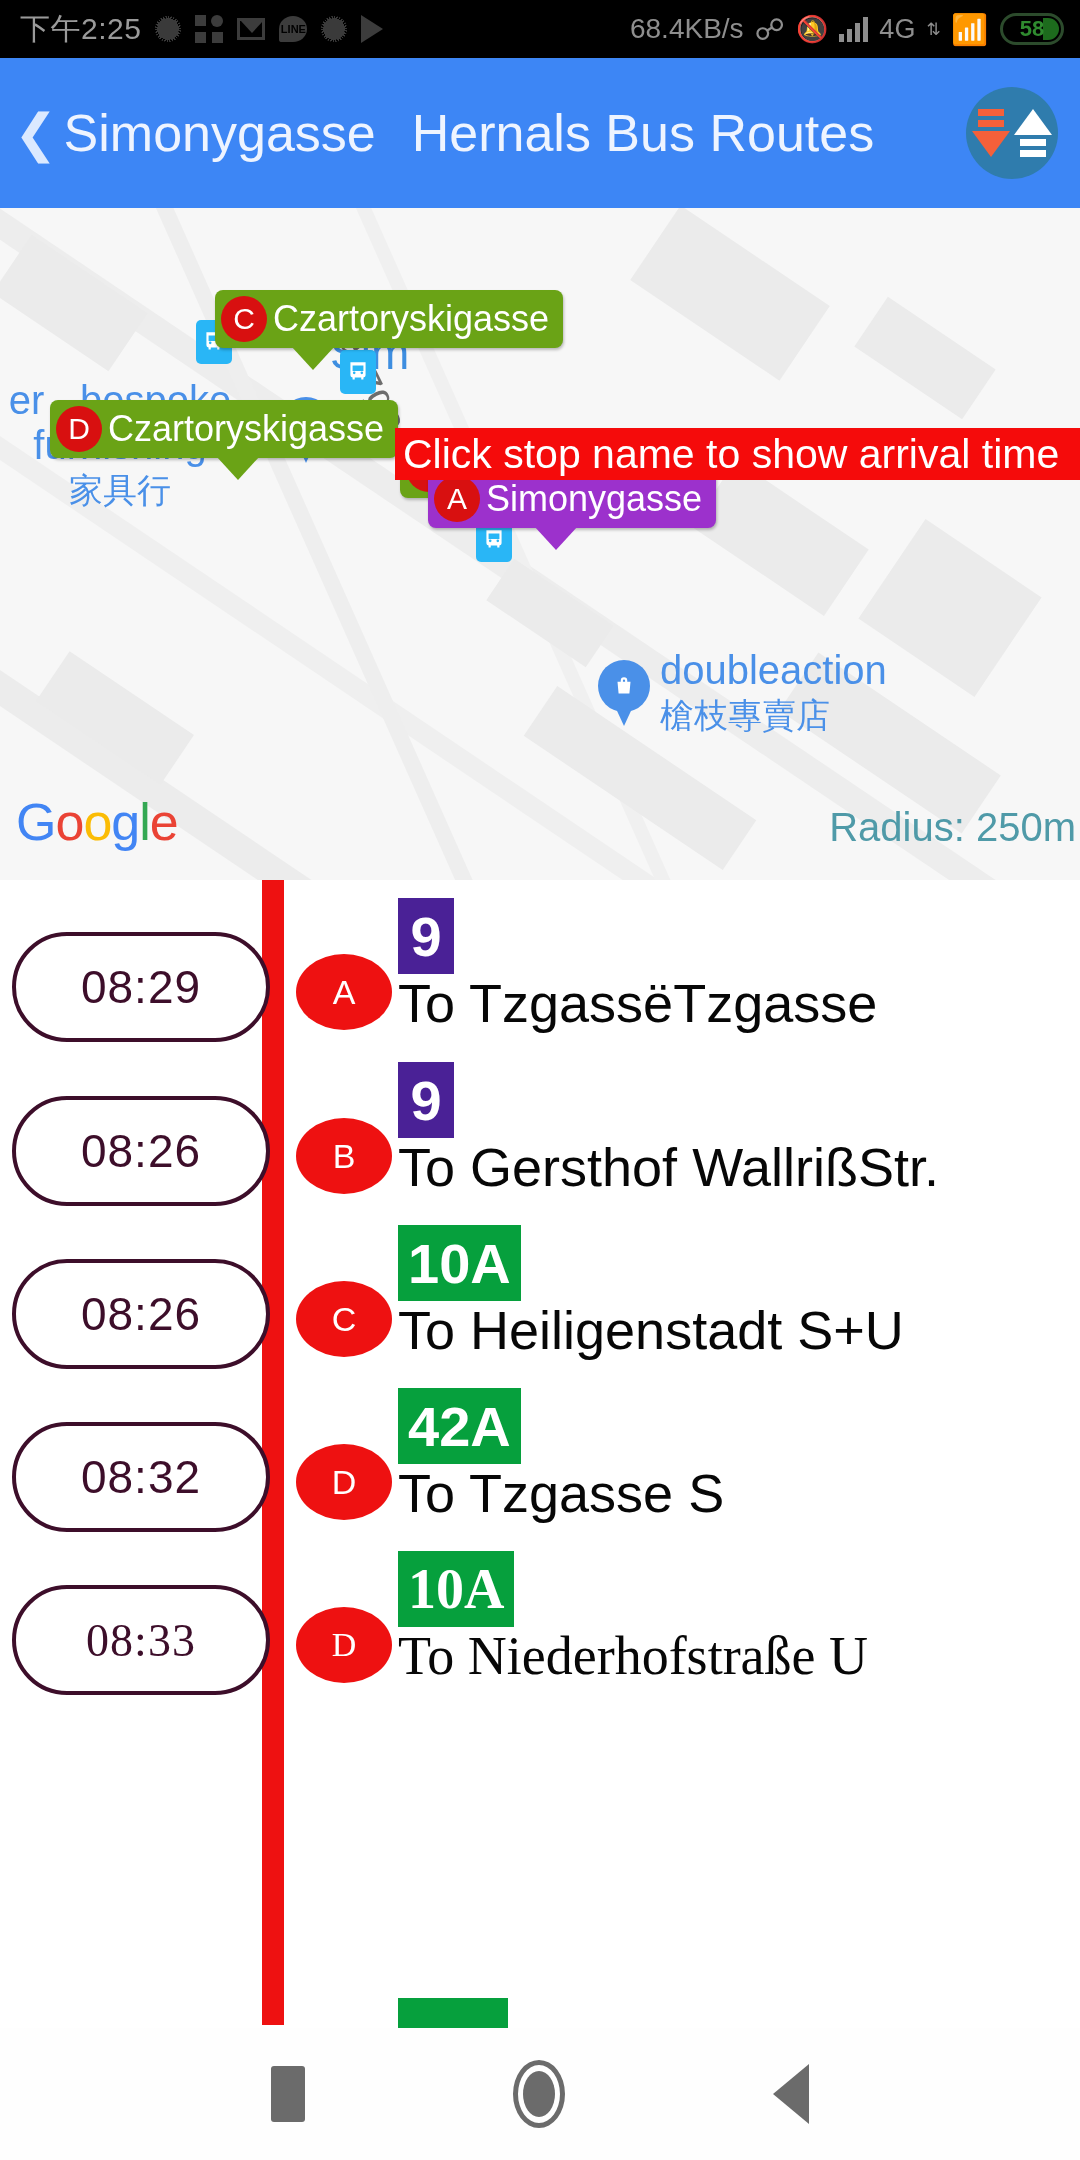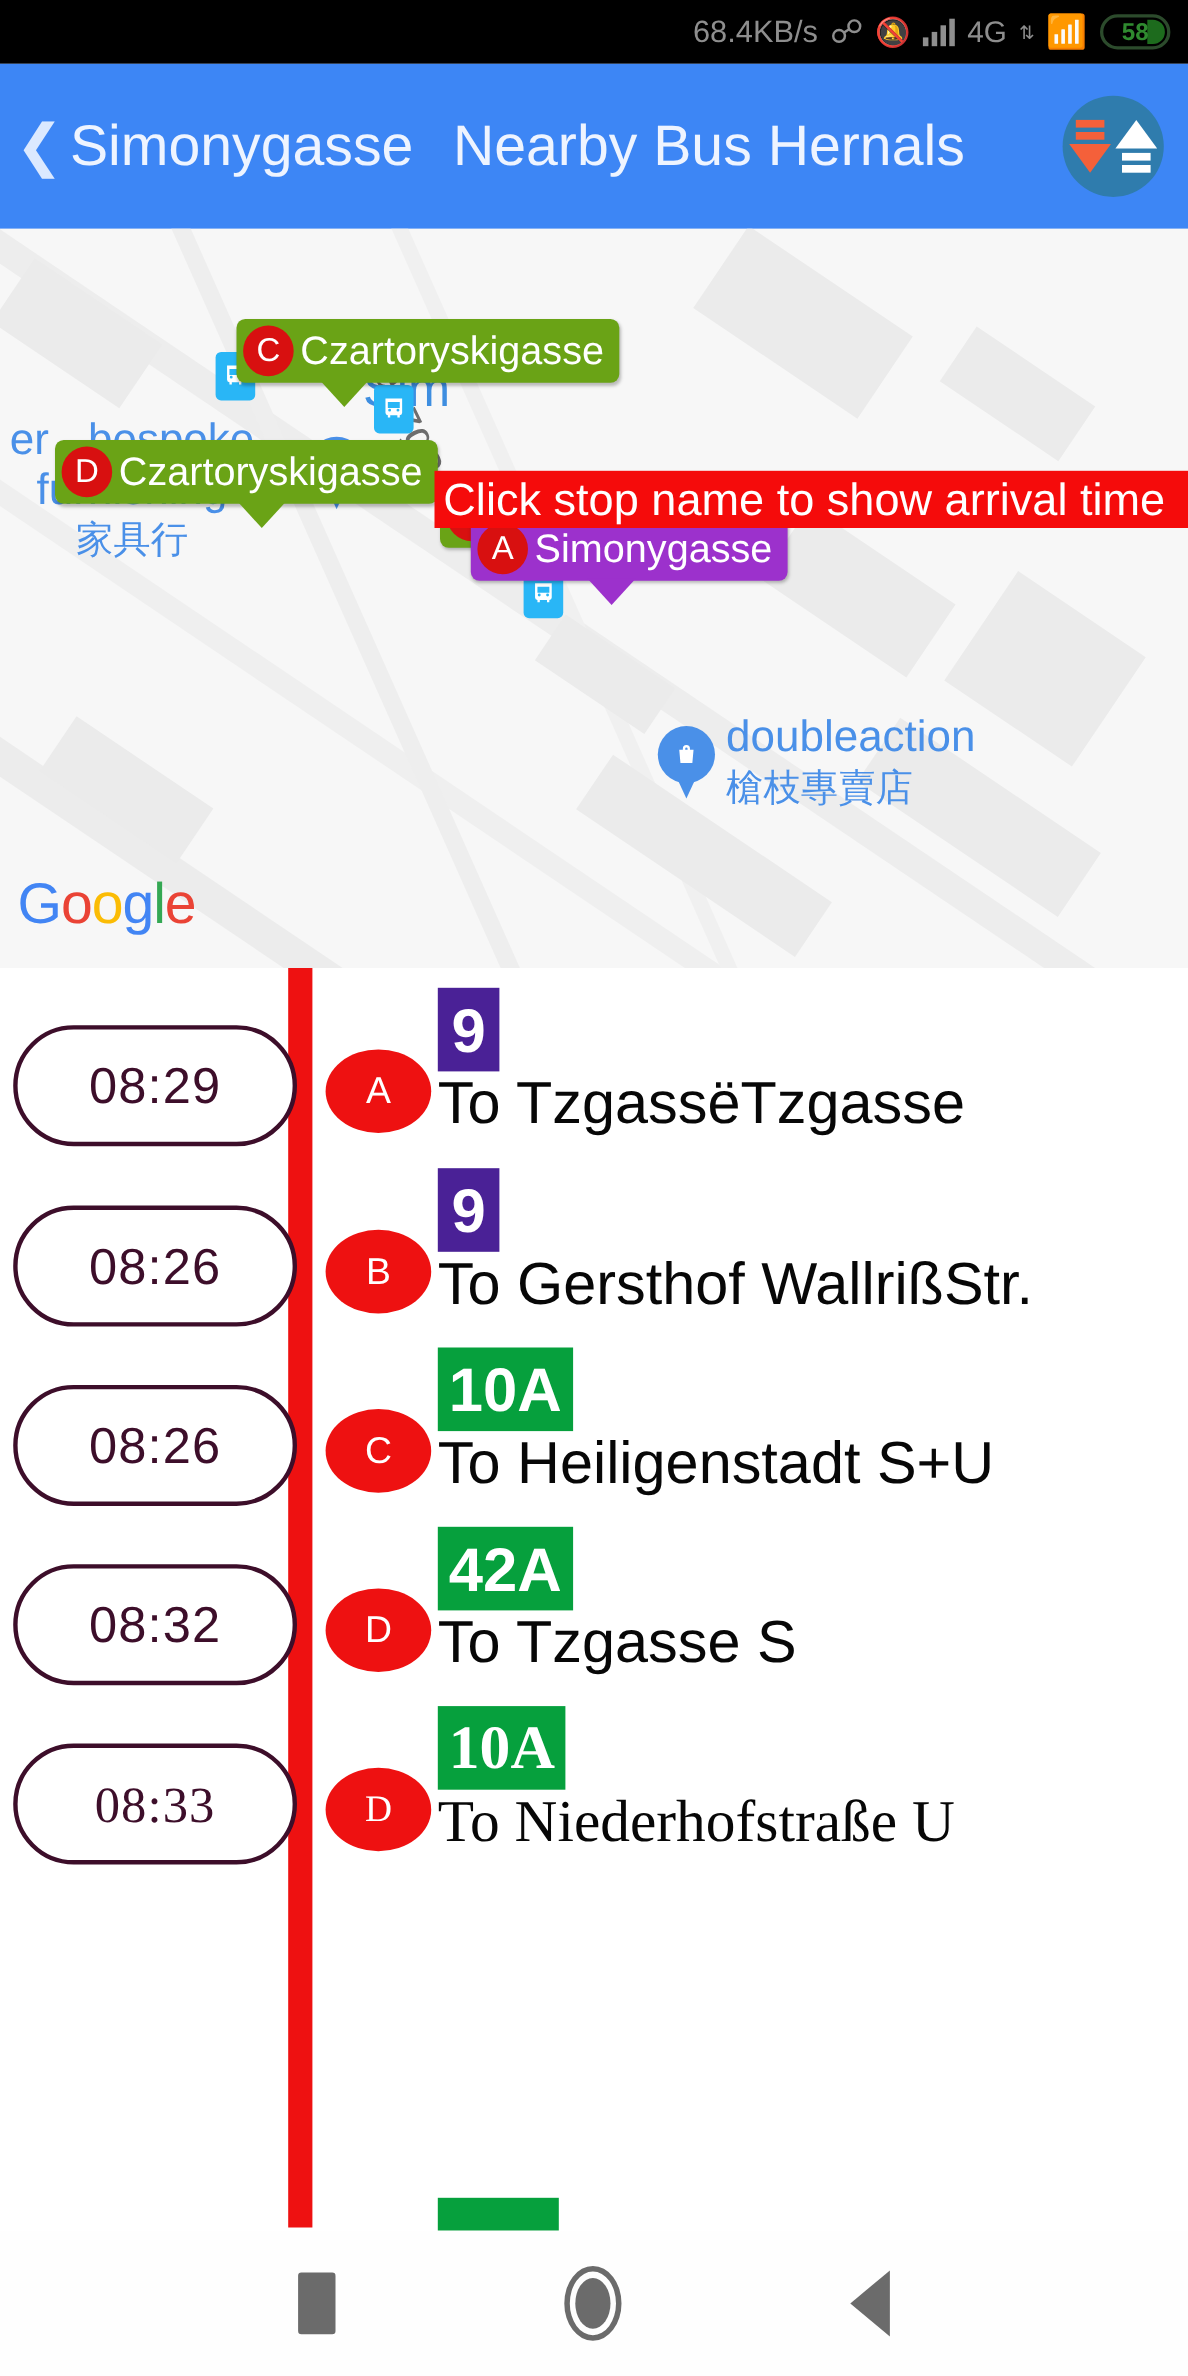--- a/index.html
+++ b/index.html
@@ -180,20 +180,34 @@
   .nav-home{ width:52px;height:68px; border:5px solid #6b6b6b; border-radius:50%;
     display:flex;align-items:center;justify-content:center; }
   .nav-home i{ width:32px;height:46px;background:#6b6b6b;border-radius:50%; }
   .nav-back{ width:0;height:0;border-top:30px solid transparent;border-bottom:30px solid transparent;
     border-right:36px solid #6b6b6b; }
 </style>
 </head>
 <body>
 
 <div class="statusbar">
+  <div class="sb-left">
+    <div class="sb-time">下午2:25</div>
+    <span class="sb-ico ico-sun"></span>
+    <span class="sb-ico ico-squares">
+        <i></i>
+        <i></i>
+        <i></i>
+        <i></i>
+      </span>
+    <span class="sb-ico ico-gmail"></span>
+    <span class="sb-ico ico-line">LINE</span>
+    <span class="sb-ico ico-sun"></span>
+    <span class="sb-ico ico-play"></span>
+  </div>
   <div class="sb-right">
     <div class="sb-netspeed">68.4KB/s</div>
     <span class="ico-bt">☍</span>
     <span class="ico-bell-off">🔕</span>
     <span class="ico-signal">
         <i></i>
         <i></i>
         <i></i>
         <i></i>
       </span>
@@ -203,21 +217,21 @@
     <span class="battery">
       <span class="fill"></span>
       <span class="lvl">58</span>
     </span>
   </div>
 </div>
 
 <div class="appbar">
   <div class="back-chev">❮</div>
   <div class="appbar-title">Simonygasse</div>
-  <div class="appbar-sub">Nearby Bus Hernals</div>
+  <div class="appbar-sub">Hernals Bus Routes</div>
   <div class="refresh-btn">
     <span class="arr-down">
       <span class="bar"></span>
         <span class="bar"></span>
         <span class="tip"></span>
     </span>
     <span class="arr-up">
       <span class="tip"></span>
         <span class="bar"></span>
         <span class="bar"></span>
@@ -327,20 +341,21 @@
       <div class="mk-tail purple" style="left:106px;"></div>
     </div>
   </div>
 
   <div class="notice">Click stop name to show arrival time</div>
 
   <div class="gmark">
     <span>G</span><span>o</span><span>o</span><span>g</span><span>l</span><span>e</span>
   </div>
 
+  <div class="radius">Radius: 250m</div>
 </div>
 
 <div class="list">
   <div class="timeline"></div>
 
   <div class="row" style="top:0px;">
     <div class="time-pill">
       <span>08:29</span>
     </div>
     <div class="letter-dot">A</div>

